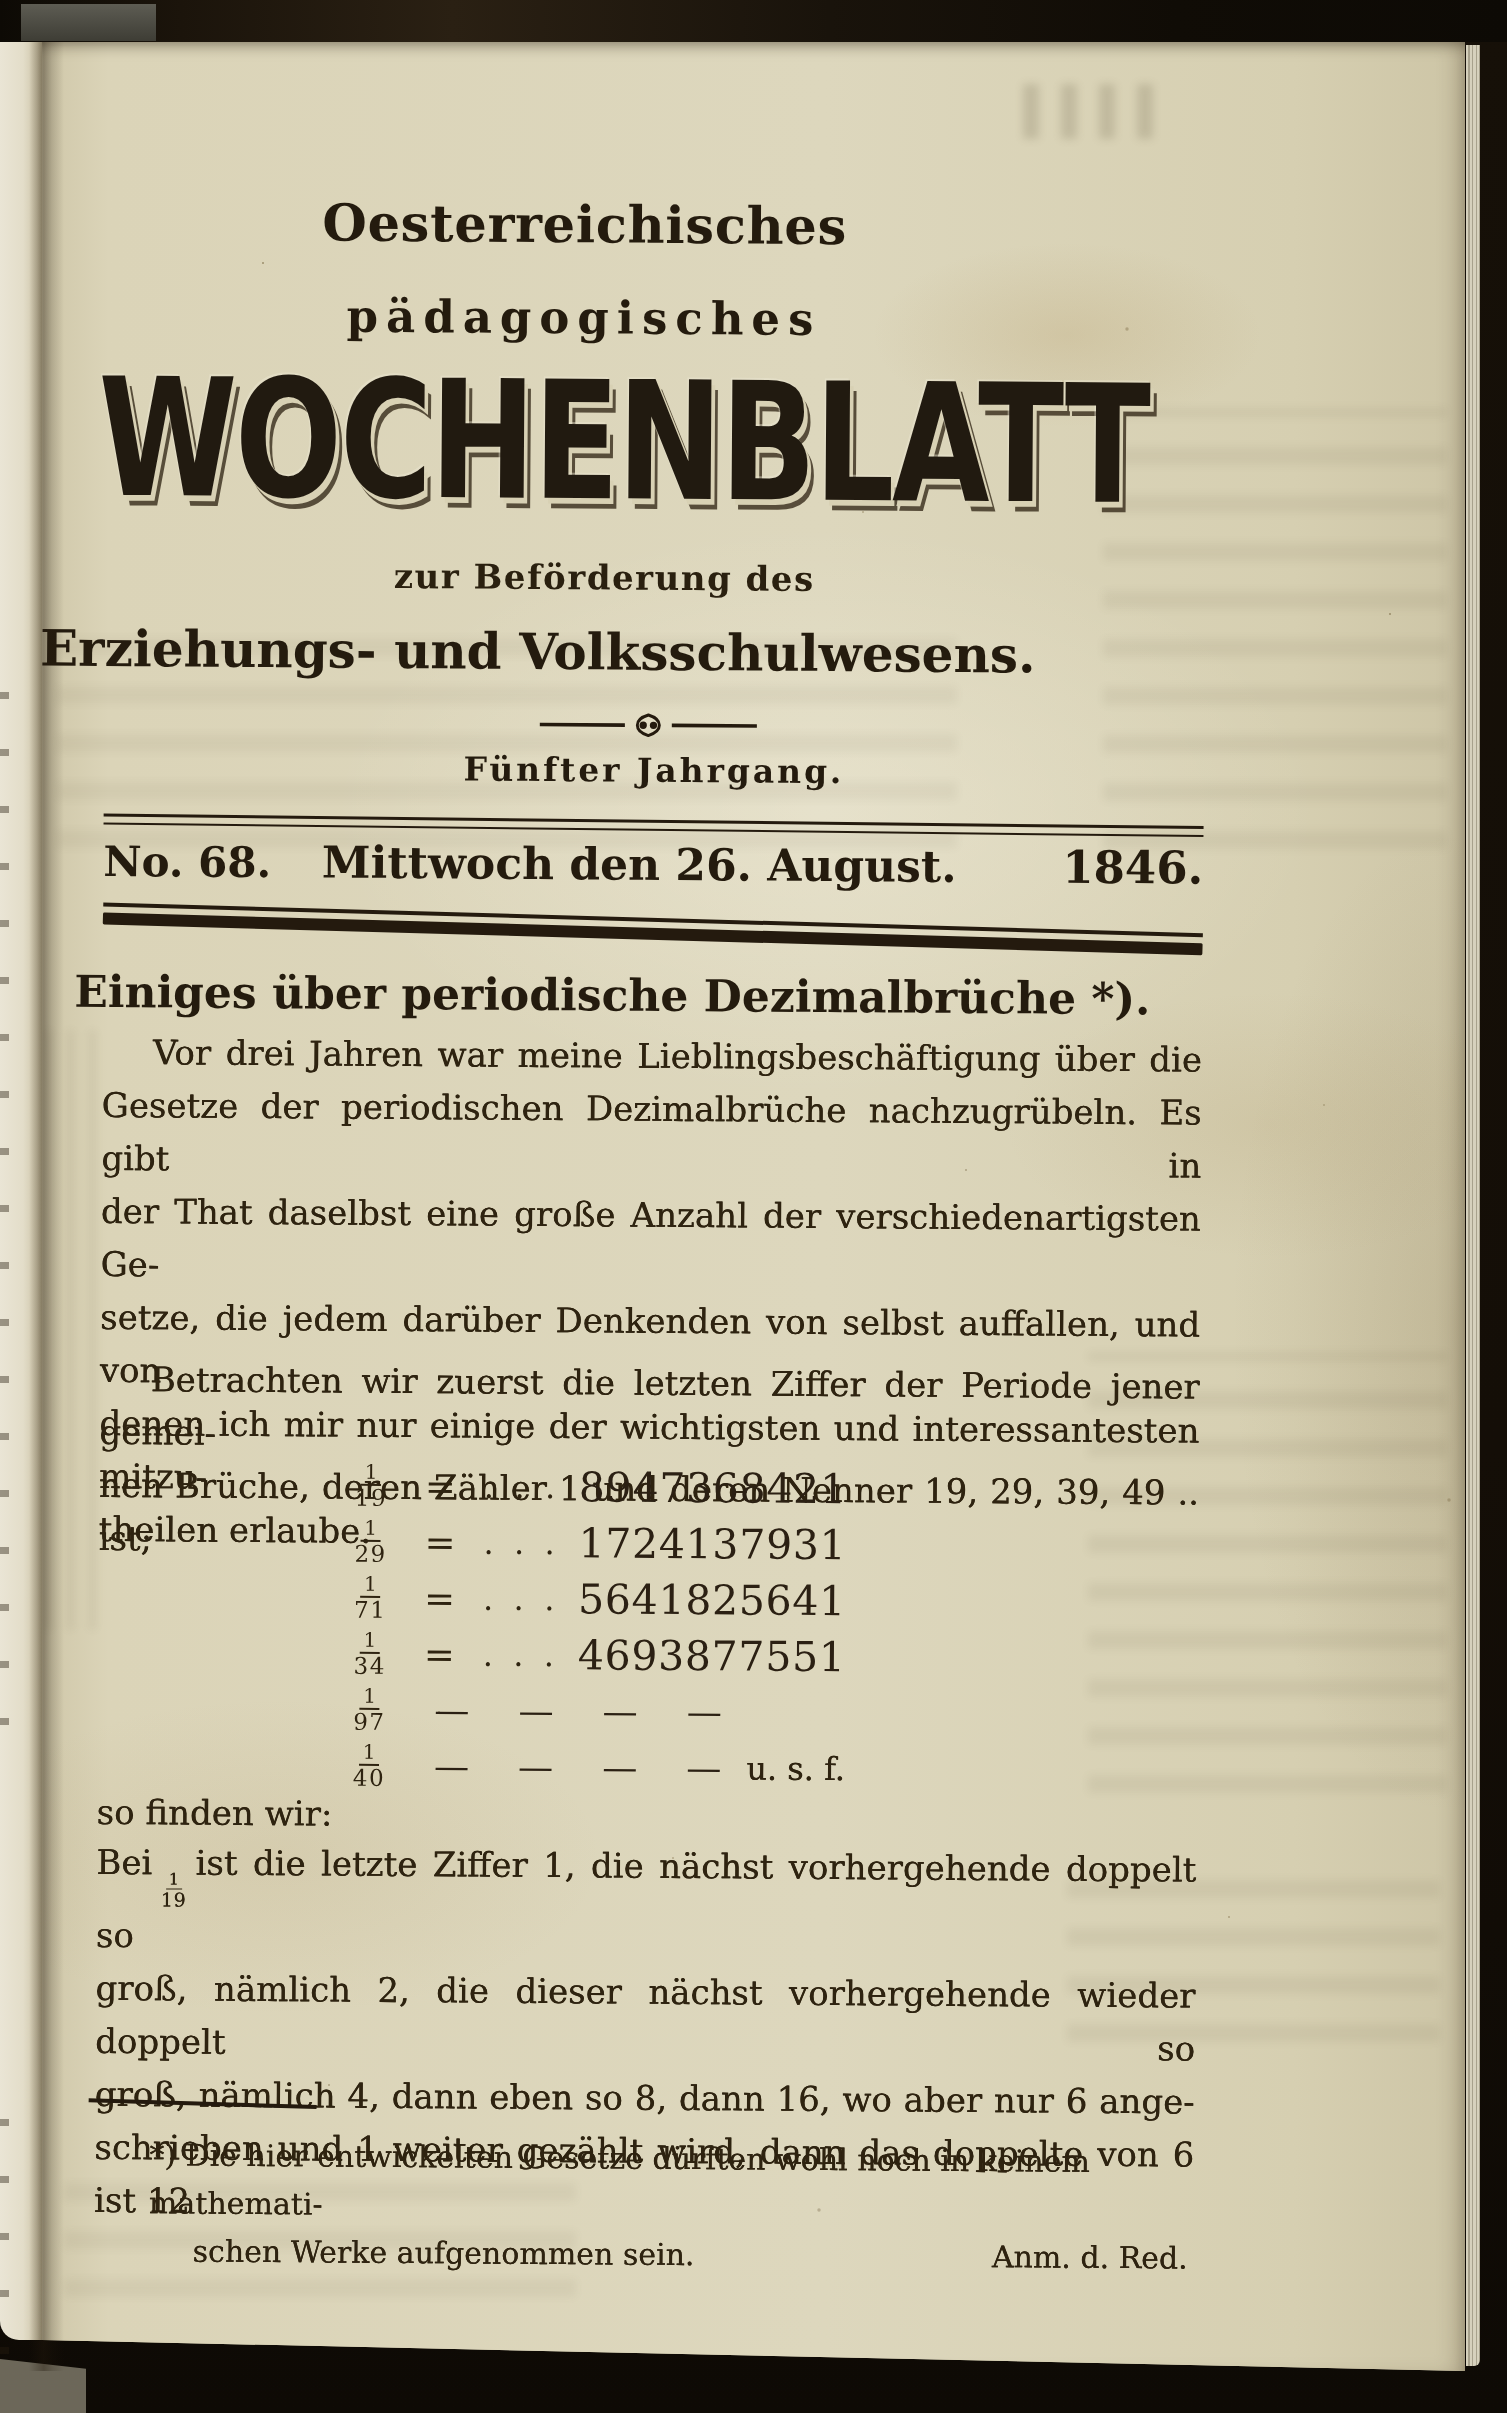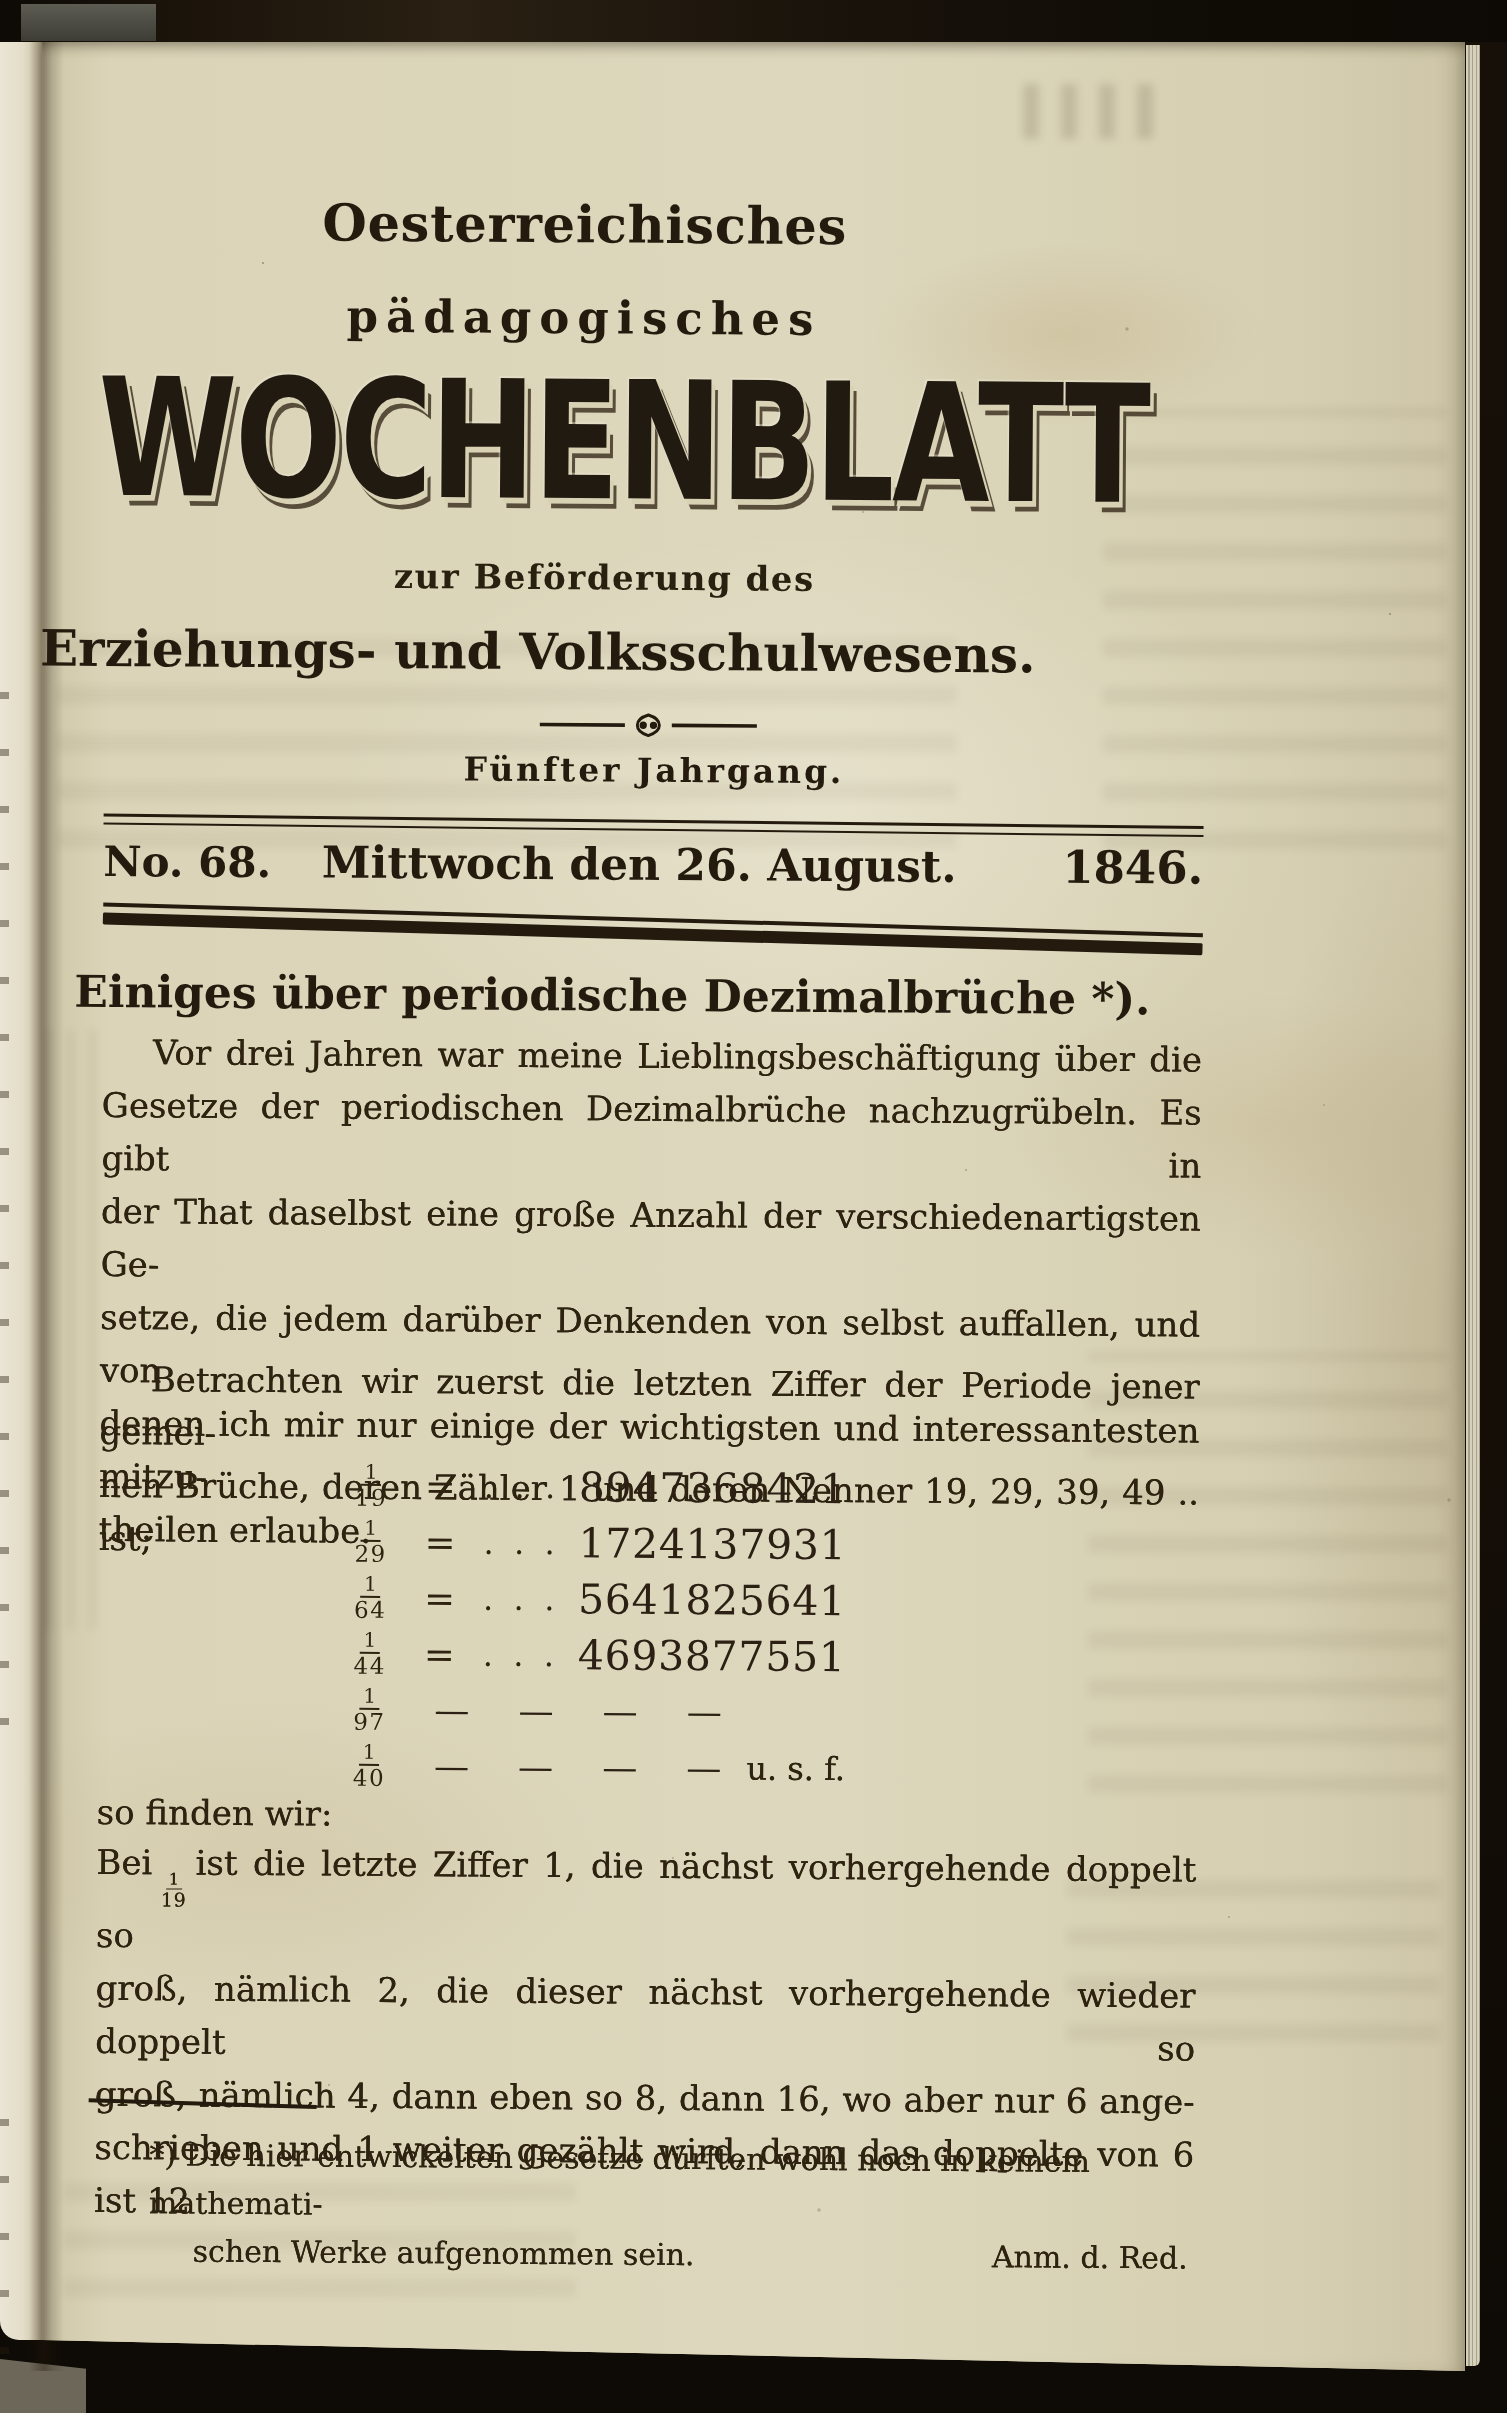--- a/index.html
+++ b/index.html
@@ -222,30 +222,30 @@
                 <span class="n">1</span>
                 <span class="d">29</span>
               </span></span>
           <span class="fr-eq">=</span>
           <span class="fr-dots">. . .</span>
           <span class="fr-val">1724137931</span>
         </div>
         <div class="fr-row">
           <span class="fr-fcol"><span class="frac">
                 <span class="n">1</span>
-                <span class="d">64</span>
+                <span class="d">71</span>
               </span></span>
           <span class="fr-eq">=</span>
           <span class="fr-dots">. . .</span>
           <span class="fr-val">5641825641</span>
         </div>
         <div class="fr-row">
           <span class="fr-fcol"><span class="frac">
                 <span class="n">1</span>
-                <span class="d">44</span>
+                <span class="d">34</span>
               </span></span>
           <span class="fr-eq">=</span>
           <span class="fr-dots">. . .</span>
           <span class="fr-val">4693877551</span>
         </div>
         <div class="fr-row">
           <span class="fr-fcol"><span class="frac">
                 <span class="n">1</span>
                 <span class="d">97</span>
               </span></span>

